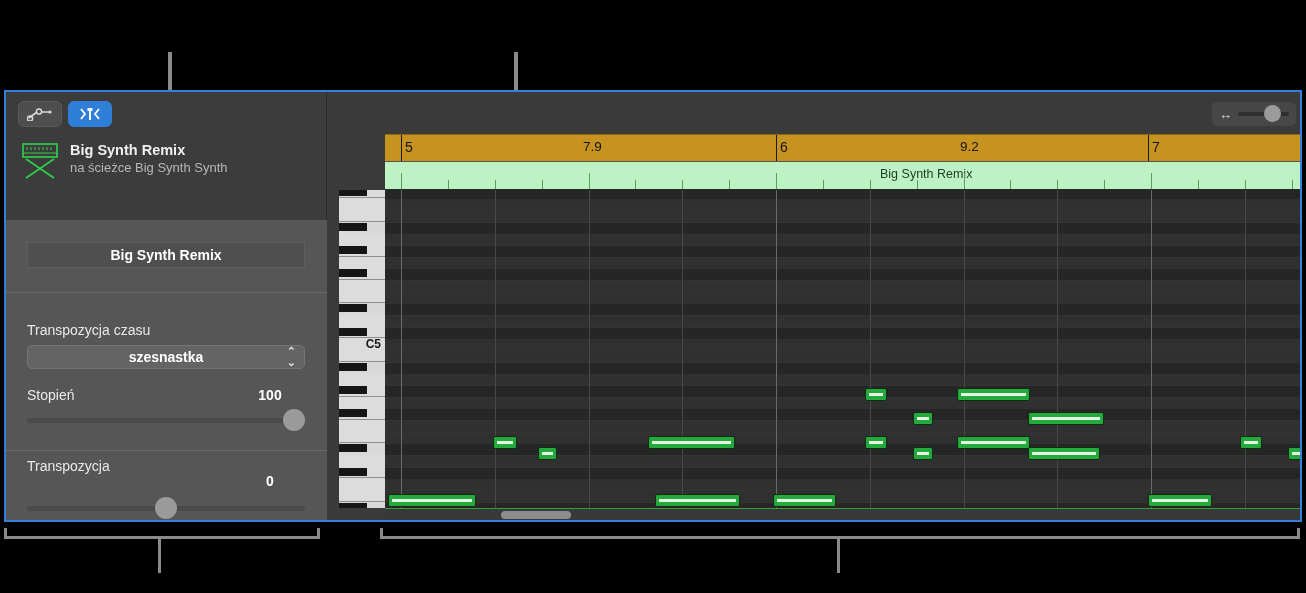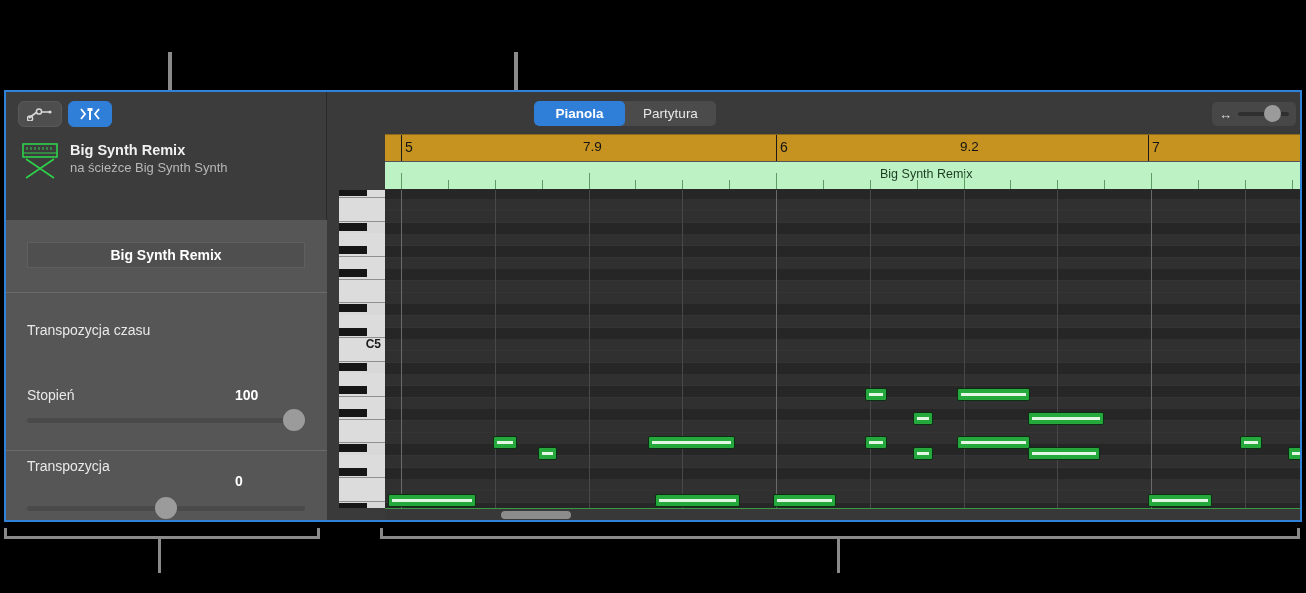--- a/index.html
+++ b/index.html
@@ -66,21 +66,21 @@
   .insp-namebar {
     position: absolute; left: 21px; top: 22px;
     width: 278px; height: 26px;
     background: #4f4f4f; border: 1px solid #5f5f5f;
     display: flex; align-items: center; justify-content: center;
     color: #ffffff; font-size: 14px; font-weight: bold;
   }
   .insp-sep { position: absolute; left: 0; width: 321px; height: 1px; background: #6b6b6b; }
 
   .insp-label { position: absolute; color: #e9e9e9; font-size: 14px; }
-  .insp-value { position: absolute; color: #ffffff; font-size: 14px; font-weight: bold; text-align: left; }
+  .insp-value { position: absolute; color: #ffffff; font-size: 14px; font-weight: bold; text-align: center; }
 
   .popup {
     position: absolute; left: 21px;
     width: 278px; height: 24px;
     background: #646464; border: 1px solid #757575; border-radius: 5px;
     display: flex; align-items: center; justify-content: center;
     color: #ffffff; font-size: 14px; font-weight: bold;
   }
   .popup .chev { position: absolute; right: 8px; font-size: 11px; color: #dcdcdc; line-height: 1; }
 
@@ -227,43 +227,43 @@
         </div>
       </div>
 
       <div id="insp-body">
 
         <div class="insp-namebar">Big Synth Remix</div>
 
         <div class="insp-sep" style="top:72px;"></div>
 
         <div class="insp-label" style="left:21px; top:102px;">Transpozycja czasu</div>
+        <div class="popup" style="top:125px;">
+          <span>szesnastka</span>
+          <span class="chev">⌃<br>⌄</span>
+        </div>
 
         <div class="insp-label" style="left:21px; top:167px;">Stopień</div>
         <div class="insp-value" style="left:229px; top:167px; width:70px;">100</div>
         <div class="slider-track" style="top:198px; width:278px;"></div>
         <div class="slider-knob" style="left:277px; top:189px;"></div>
 
         <div class="insp-sep" style="top:230px;"></div>
 
         <div class="insp-label" style="left:21px; top:238px;">Transpozycja</div>
         <div class="insp-value" style="left:229px; top:253px; width:70px;">0</div>
         <div class="slider-track" style="top:286px; width:278px;"></div>
         <div class="slider-knob" style="left:149px; top:277px;"></div>
       </div>
 
       <div id="insp-scroll"></div>
     </div>
 
     <div id="roll">
 
-      <div id="tabs">
-        <div class="tab active">Pianola</div>
-        <div class="tab">Partytura</div>
-      </div>
 
       <div id="zoom-widget">
         <span style="color:#dcdcdc;font-size:13px;line-height:1;">↔</span>
         <div class="zt">
           <div class="zk" style="left: 50%;"></div>
         </div>
       </div>
 
       <div id="ruler">
           <div class="barline" style="left: 16px;"></div>

